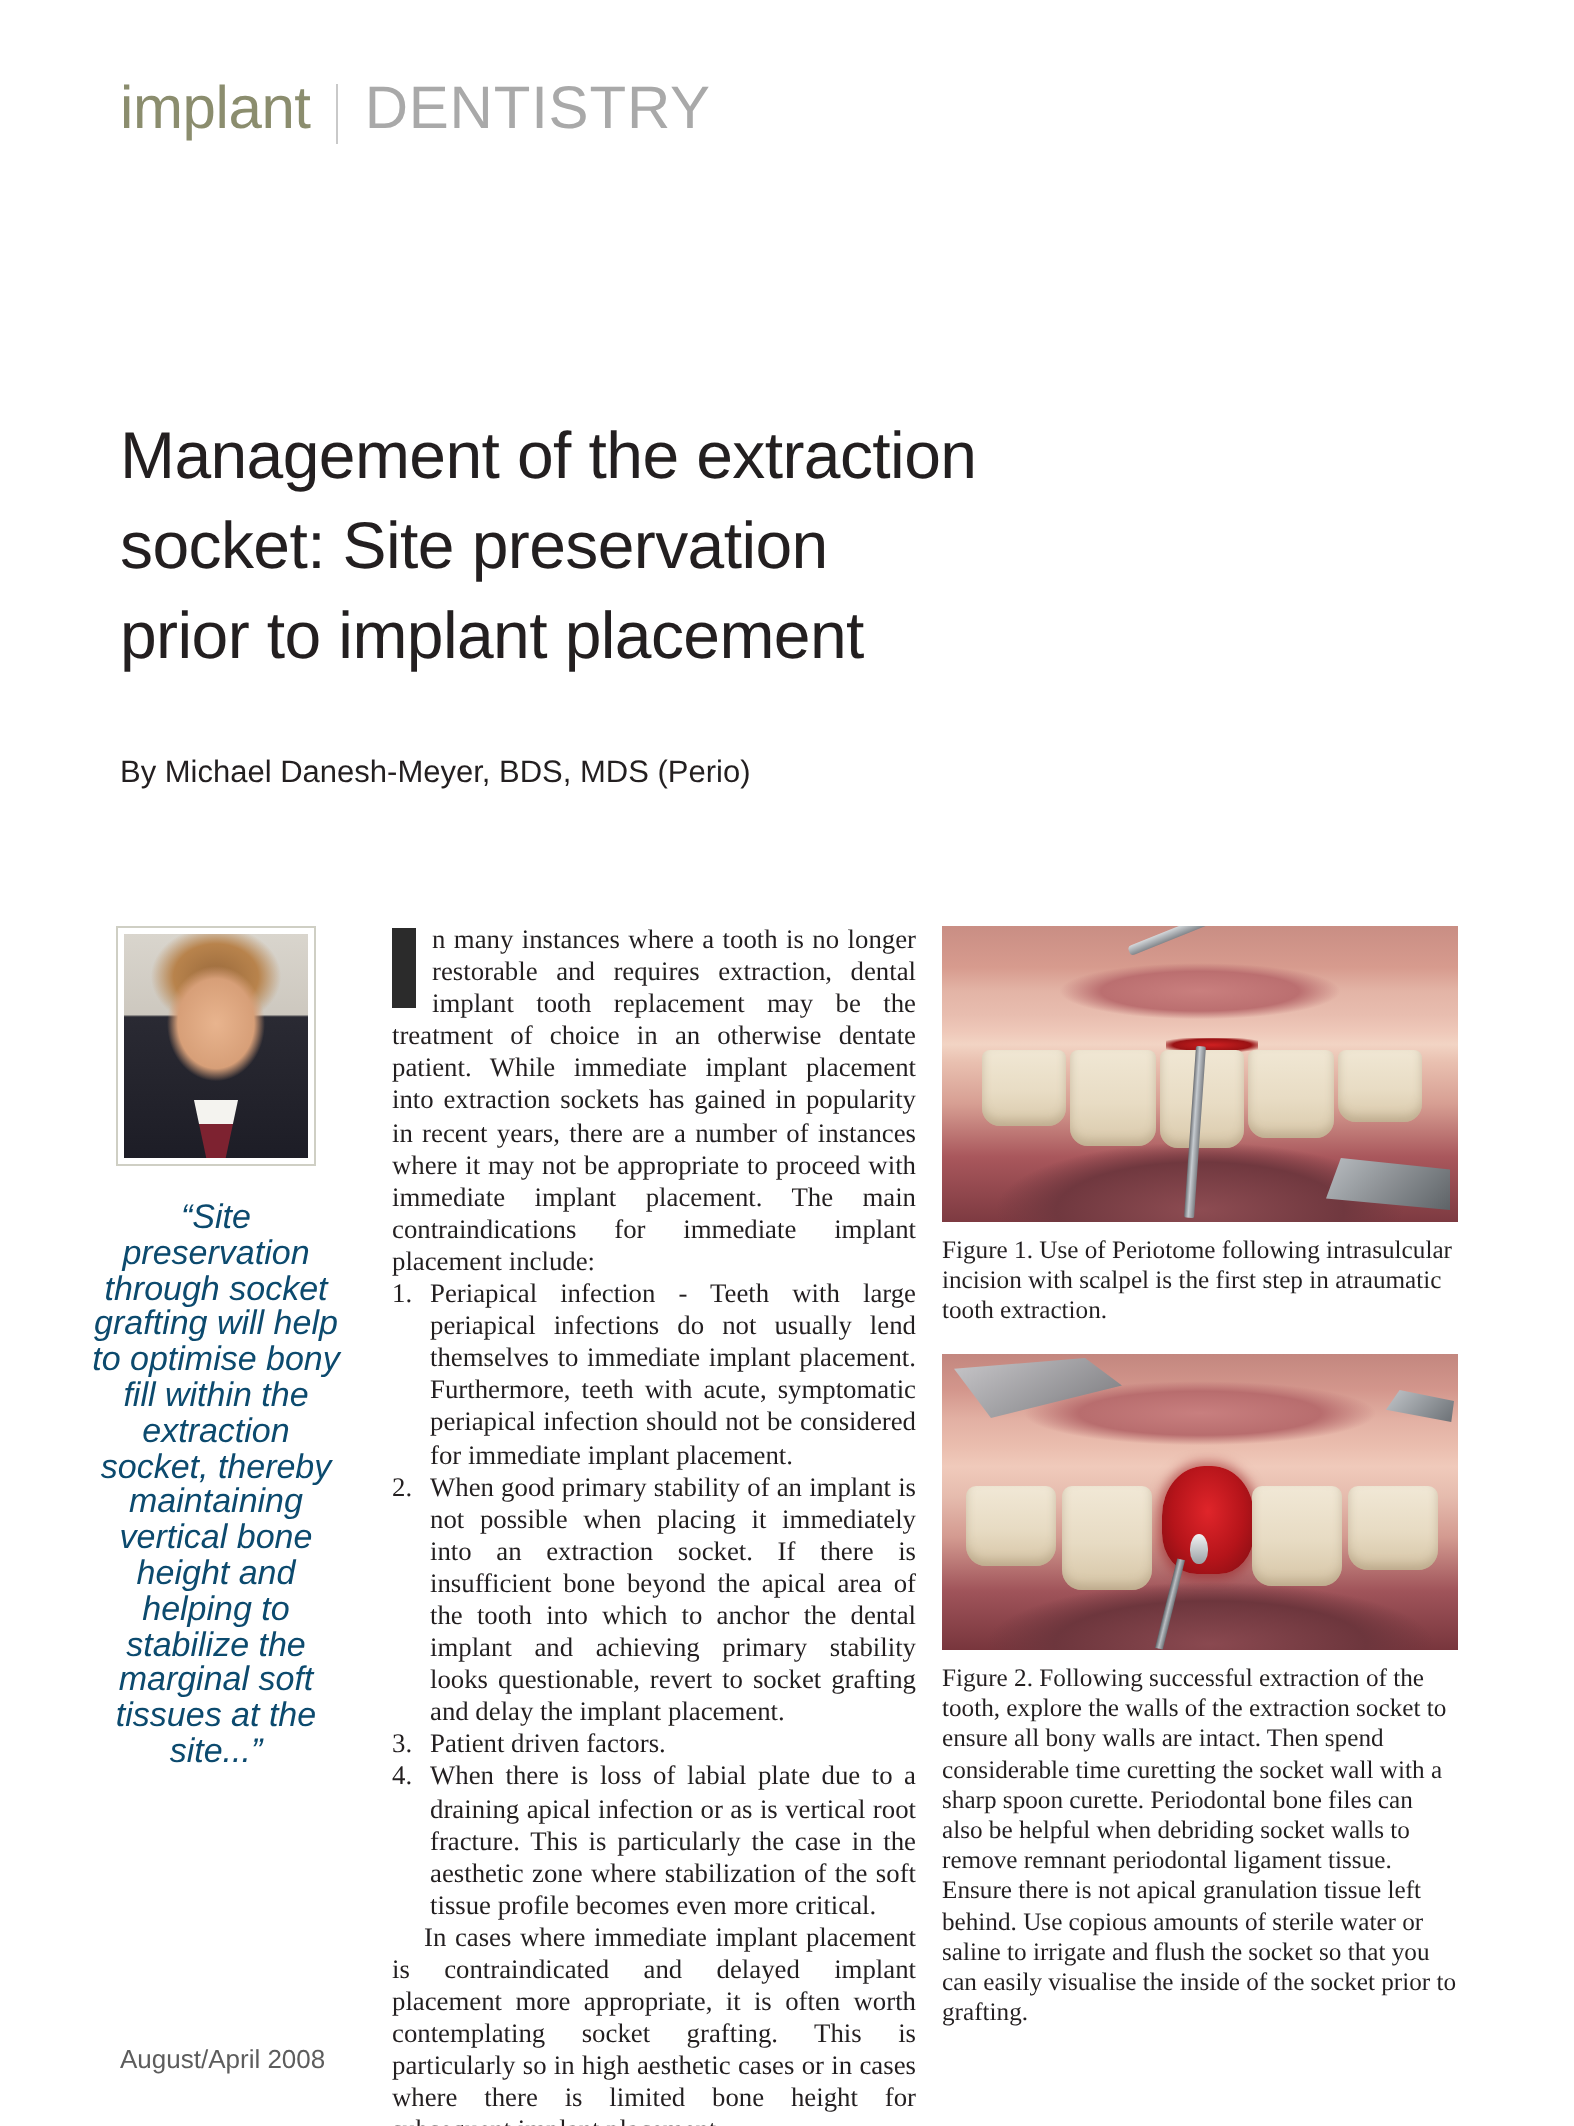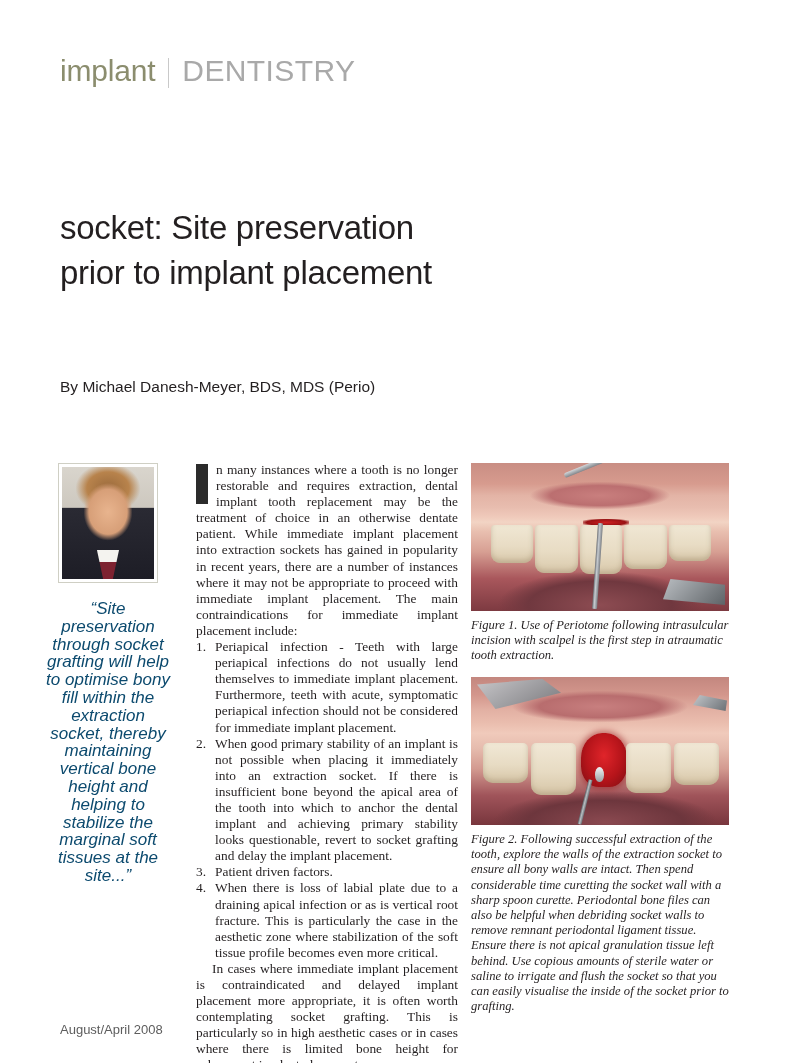--- a/index.html
+++ b/index.html
@@ -10,21 +10,21 @@
     color:#231f20;
     position:relative;
     overflow:hidden;
   }
 
   
   .masthead {
     position:absolute; left:60px; top:38px;
     display:flex; align-items:flex-end; gap:13px;
     font-family:"Liberation Sans", sans-serif;
-    font-size:30px; font-weight:400; letter-spacing:-0.2px;margin-top:16px;
+    font-size:30px; font-weight:400; letter-spacing:-0.2px;
   }
   .masthead .mh-implant { color:#8b8d6e; }
   .masthead .mh-rule { width:1px; height:30px; background:#c9c9c9; }
   .masthead .mh-dentistry { color:#a9a9a9; letter-spacing:0.4px; }
 
   
   .title {
     position:absolute; left:60px; top:205px; width:600px;
     font-family:"Liberation Sans", sans-serif;
     font-size:33px; line-height:45px; font-weight:400;
@@ -82,21 +82,21 @@
   ol.contra li .num { position:absolute; left:0; top:0; }
   .indent { text-indent:16px; }
 
   
   .figwrap { position:absolute; }
   .fig1 { left:471px; top:463px; }
   .fig2 { left:471px; top:677px; }
   .photo { width:258px; height:148px; display:block; position:relative; overflow:hidden; }
   .caption {
     width:258px;
-    font-style:italic; font-size:12.6px; line-height:15.2px;
+    font-size:12.6px; line-height:15.2px;
     color:#231f20; margin-top:7px;
   }
 
   
   .ph1 {
     background:
       radial-gradient(ellipse 90px 18px at 50% 22%, #c97f7e 0%, #bb6f70 55%, rgba(187,111,112,0) 78%),
       radial-gradient(ellipse 120px 40px at 50% 96%, #8d4c52 0%, #70383f 60%, rgba(112,56,63,0) 85%),
       linear-gradient(180deg,#c98e84 0%, #d79b8e 14%, #e3b4a6 22%, #e8bdaf 30%, #efc9ba 36%, #f2d4c4 40%, #e9c0b0 46%, #d79f93 60%, #a9575c 78%, #7d3a41 100%);
     position:relative;
@@ -197,20 +197,21 @@
 </head>
 <body>
 
 <div class="masthead">
   <span class="mh-implant">implant</span>
   <span class="mh-rule"></span>
   <span class="mh-dentistry">DENTISTRY</span>
 </div>
 
 <h1 class="title">
+  <span>Management of the extraction</span>
   <span>socket: Site preservation</span>
   <span>prior to implant placement</span>
 </h1>
 <div class="byline">By Michael Danesh-Meyer, BDS, MDS (Perio)</div>
 
 <div class="portrait">
   <div class="portrait-inner"></div>
 </div>
 <div class="pullquote">“Site preservation through socket grafting will help to optimise bony fill within the extraction socket, thereby maintaining vertical bone height and helping to stabilize the marginal soft tissues at the site...”</div>
 

